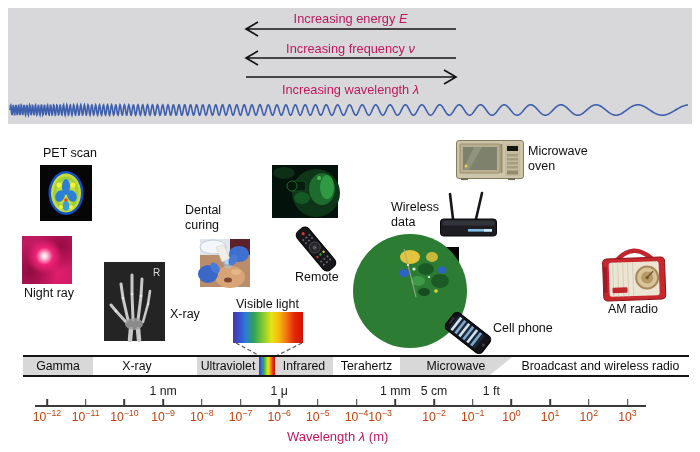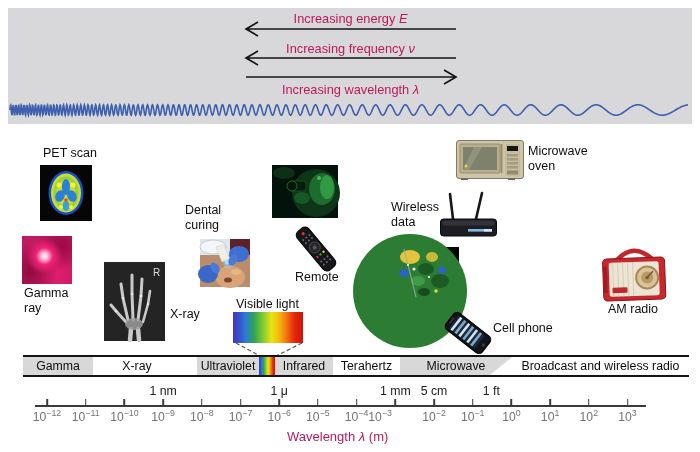--- a/index.html
+++ b/index.html
@@ -44,21 +44,21 @@
   .shaded{background:#d8d8d8;}
   #seg-gamma{left:0;width:70px;} #seg-xrayband{left:54px;width:120px;}
   #seg-uv{left:174px;width:62px;} #seg-visband{left:236px;width:16px;}
   #seg-ir{left:252px;width:58px;} #seg-thz{left:310px;width:67px;}
   #seg-mw{left:377px;width:112px;clip-path:polygon(0 0,100% 0,calc(100% - 22px) 100%,0 100%);}
   #seg-bc{left:489px;width:177px;}
   
   #axis-area{position:absolute;left:0;top:0;width:700px;height:452px;pointer-events:none;}
   .axis-line{position:absolute;left:35px;top:405px;width:611px;height:1.8px;background:#3a3a3a;}
   .tick{position:absolute;top:399px;width:1.6px;height:6.5px;background:#3a3a3a;transform:translateX(-50%);}
-  .pow{position:absolute;top:408px;font-size:12.2px;color:#737373;transform:translateX(-50%);white-space:nowrap;}
+  .pow{position:absolute;top:408px;font-size:12.2px;color:#c2410c;transform:translateX(-50%);white-space:nowrap;}
   .pow sup{font-size:8.8px;}
   .unit{position:absolute;top:384px;font-size:12.3px;color:#1a1a1a;transform:translateX(-50%);white-space:nowrap;}
   .axis-title{position:absolute;left:287px;top:429px;font-size:13px;color:#be185d;}
   .axis-title .it{font-style:italic;}
 </style>
 </head>
 <body>
 
 <div class="canvas">
 
@@ -76,21 +76,21 @@
     <svg id="wave-svg" width="682" height="24" viewBox="0 0 682 24">
       <path id="wave-path" fill="none" stroke="#3e5fae" stroke-width="1.6" d="M0 12L0.4 7.72L0.8 7.13L1.2 10.72L1.6 15.39L2.0 17.17L2.4 14.56L2.8 9.78L3.2 6.88L3.6 8.28L4.0 12.80L4.4 16.64L4.8 16.62L5.2 12.77L5.6 8.29L6.0 6.87L6.4 9.66L6.8 14.36L7.2 17.13L7.6 15.73L8.0 11.31L8.4 7.45L8.8 7.26L9.2 10.86L9.6 15.37L10.0 17.19L10.4 14.89L10.8 10.31L11.2 7.06L11.6 7.70L12.0 11.70L12.4 15.93L12.8 17.10L13.2 14.32L13.6 9.75L14.0 6.92L14.4 7.99L14.8 12.12L15.2 16.15L15.6 17.03L16.0 14.10L16.4 9.59L16.8 6.90L17.2 8.03L17.6 12.12L18.0 16.12L18.4 17.06L18.8 14.27L19.2 9.81L19.6 6.96L20.0 7.80L20.4 11.70L20.8 15.81L21.2 17.16L21.6 14.79L22.0 10.42L22.4 7.19L22.8 7.40L23.2 10.88L23.6 15.15L24.0 17.19L24.4 15.58L24.8 11.45L25.2 7.72L25.6 6.97L26.0 9.72L26.4 14.04L26.8 16.95L27.2 16.46L27.6 12.91L28.0 8.75L28.4 6.81L28.8 8.38L29.2 12.40L29.6 16.14L30.0 17.10L30.4 14.65L30.8 10.44L31.2 7.27L31.6 7.23L32.0 10.34L32.4 14.54L32.8 17.06L33.2 16.28L33.6 12.72L34.0 8.69L34.4 6.81L34.8 8.27L35.2 12.12L35.6 15.89L36.0 17.18L36.4 15.18L36.8 11.17L37.2 7.69L37.6 6.92L38.0 9.33L38.4 13.40L38.8 16.59L39.2 16.93L39.6 14.23L40.0 10.15L40.4 7.22L40.8 7.21L41.2 10.12L41.6 14.16L42.0 16.90L42.4 16.68L42.8 13.65L43.2 9.64L43.6 7.04L44.0 7.40L44.4 10.48L44.8 14.45L45.2 16.98L45.6 16.58L46.0 13.51L46.4 9.57L46.8 7.04L47.2 7.38L47.6 10.38L48.0 14.31L48.4 16.91L48.8 16.71L49.2 13.83L49.6 9.92L50.0 7.19L50.4 7.17L50.8 9.85L51.2 13.73L51.6 16.64L52.0 16.98L52.4 14.56L52.8 10.74L53.2 7.62L53.6 6.89L54.0 8.95L54.4 12.67L54.8 16.01L55.2 17.19L55.6 15.58L56.0 12.05L56.4 8.51L56.8 6.82L57.2 7.88L57.6 11.12L58.0 14.81L58.4 17.03L58.8 16.61L59.2 13.80L59.6 10.06L60.0 7.32L60.4 7.00L60.8 9.25L61.2 12.90L61.6 16.08L62.0 17.19L62.4 15.67L62.8 12.30L63.2 8.78L63.6 6.88L64.0 7.54L64.4 10.42L64.8 14.07L65.2 16.70L65.6 17.01L66.0 14.86L66.4 11.32L66.8 8.11L67.2 6.80L67.6 8.00L68.0 11.13L68.4 14.67L68.8 16.93L69.2 16.83L69.6 14.44L70.0 10.89L70.4 7.88L70.8 6.81L71.2 8.17L71.6 11.32L72.0 14.78L72.4 16.95L72.8 16.83L73.2 14.48L73.6 11.00L74.0 7.98L74.4 6.80L74.8 7.98L75.2 10.98L75.6 14.43L76.0 16.79L76.4 17.00L76.8 14.98L77.2 11.64L77.6 8.46L78.0 6.86L78.4 7.51L78.8 10.14L79.2 13.57L79.6 16.31L80.0 17.18L80.4 15.81L80.8 12.80L81.2 9.45L81.6 7.20L82.0 6.99L82.4 8.91L82.8 12.14L83.2 15.30L83.6 17.07L84.0 16.71L84.4 14.39L84.8 11.08L85.2 8.15L85.6 6.82L86.0 7.62L86.4 10.21L86.8 13.53L87.2 16.23L87.6 17.20L88.0 16.07L88.4 13.30L88.8 10.02L89.2 7.53L89.6 6.83L90.0 8.18L90.4 11.04L90.8 14.28L91.2 16.61L91.6 17.14L92.0 15.66L92.4 12.76L92.8 9.57L93.2 7.33L93.6 6.88L94.0 8.40L94.4 11.29L94.8 14.45L95.2 16.67L95.6 17.13L96.0 15.65L96.4 12.81L96.8 9.67L97.2 7.40L97.6 6.85L98.0 8.20L98.4 10.95L98.8 14.08L99.2 16.45L99.6 17.19L100.0 16.04L100.4 13.44L100.8 10.31L101.2 7.80L101.6 6.80L102.0 7.66L102.4 10.06L102.8 13.14L103.2 15.82L103.6 17.15L104.0 16.67L104.4 14.56L104.8 11.56L105.2 8.72L105.6 7.02L106.0 7.04L106.4 8.76L106.8 11.58L107.2 14.55L107.6 16.64L108.0 17.16L108.4 15.94L108.8 13.40L109.2 10.39L109.6 7.92L110.0 6.82L110.4 7.43L110.8 9.55L111.2 12.47L111.6 15.24L112.0 16.94L112.4 17.03L112.8 15.49L113.2 12.82L113.6 9.90L114.0 7.65L114.4 6.80L114.8 7.61L115.2 9.80L115.6 12.69L116.0 15.36L116.4 16.97L116.8 17.02L117.2 15.50L117.6 12.90L118.0 10.03L118.4 7.76L118.8 6.81L119.2 7.45L119.6 9.47L120.0 12.26L120.4 14.97L120.8 16.78L121.2 17.14L121.6 15.97L122.0 13.61L122.4 10.77L122.8 8.31L123.2 6.94L123.6 7.06L124.0 8.63L124.4 11.19L124.8 13.98L125.2 16.18L125.6 17.18L126.0 16.68L126.4 14.83L126.8 12.18L127.2 9.48L127.6 7.50L128.0 6.80L128.4 7.57L128.8 9.58L129.2 12.26L129.6 14.87L130.0 16.68L130.4 17.18L130.8 16.26L131.2 14.16L131.6 11.47L132.0 8.94L132.4 7.24L132.8 6.83L133.2 7.83L133.6 9.94L134.0 12.61L134.4 15.10L134.8 16.77L135.2 17.17L135.6 16.20L136.0 14.12L136.4 11.49L136.8 9.00L137.2 7.29L137.6 6.81L138.0 7.68L138.4 9.66L138.8 12.23L139.2 14.75L139.6 16.55L140.0 17.20L140.4 16.53L140.8 14.71L141.2 12.22L141.6 9.67L142.0 7.71L142.4 6.82L142.8 7.22L143.2 8.80L143.6 11.16L144.0 13.72L144.4 15.86L144.8 17.06L145.2 17.02L145.6 15.77L146.0 13.61L146.4 11.07L146.8 8.76L147.2 7.22L147.6 6.82L148.0 7.65L148.4 9.50L148.8 11.94L149.2 14.39L149.6 16.27L150.0 17.16L150.4 16.86L150.8 15.43L151.2 13.21L151.6 10.73L152.0 8.53L152.4 7.13L152.8 6.84L153.2 7.71L153.6 9.55L154.0 11.93L154.4 14.33L154.8 16.20L155.2 17.14L155.6 16.94L156.0 15.65L156.4 13.56L156.8 11.14L157.2 8.90L157.6 7.35L158.0 6.80L158.4 7.37L158.8 8.94L159.2 11.16L159.6 13.56L160.0 15.62L160.4 16.91L160.8 17.16L161.2 16.33L161.6 14.59L162.0 12.31L162.4 9.98L162.8 8.06L163.2 6.97L163.6 6.91L164.0 7.89L164.4 9.71L164.8 12.00L165.2 14.28L165.6 16.10L166.0 17.08L166.4 17.05L166.8 16.01L167.2 14.17L167.6 11.90L168.0 9.66L168.4 7.88L168.8 6.91L169.2 6.94L169.6 7.96L170.0 9.76L170.4 11.99L170.8 14.22L171.2 16.02L171.6 17.04L172.0 17.10L172.4 16.20L172.8 14.49L173.2 12.33L173.6 10.10L174.0 8.23L174.4 7.07L174.8 6.83L175.2 7.55L175.6 9.09L176.0 11.16L176.4 13.38L176.8 15.35L177.2 16.70L177.6 17.20L178.0 16.76L178.4 15.46L178.8 13.54L179.2 11.35L179.6 9.28L180.0 7.70L180.4 6.88L180.8 6.96L181.2 7.93L181.6 9.61L182.0 11.70L182.4 13.84L182.8 15.66L183.2 16.84L183.6 17.19L184.0 16.65L184.4 15.32L184.8 13.43L185.2 11.29L185.6 9.28L186.0 7.73L186.4 6.90L186.8 6.92L187.2 7.79L187.6 9.35L188.0 11.35L188.4 13.45L188.8 15.31L189.2 16.63L189.6 17.19L190.0 16.91L190.4 15.83L190.8 14.15L191.2 12.12L191.6 10.07L192.0 8.34L192.4 7.19L192.8 6.80L193.2 7.23L193.6 8.41L194.0 10.15L194.4 12.18L194.8 14.17L195.2 15.83L195.6 16.89L196.0 17.19L196.4 16.71L196.8 15.50L197.2 13.77L197.6 11.77L198.0 9.81L198.4 8.18L198.8 7.13L199.2 6.80L199.6 7.25L200.0 8.40L200.4 10.09L200.8 12.04L201.2 13.99L201.6 15.65L202.0 16.77L202.4 17.20L202.8 16.87L203.2 15.85L203.6 14.27L204.0 12.38L204.4 10.43L204.8 8.71L205.2 7.45L205.6 6.84L206.0 6.96L206.4 7.78L206.8 9.18L207.2 10.98L207.6 12.91L208.0 14.72L208.4 16.14L208.8 17.00L209.2 17.18L209.6 16.65L210.0 15.49L210.4 13.87L210.8 11.99L211.2 10.12L211.6 8.51L212.0 7.36L212.4 6.83L212.8 6.98L213.2 7.79L213.6 9.15L214.0 10.88L214.4 12.76L214.8 14.53L215.2 15.97L215.6 16.90L216.0 17.20L216.4 16.83L216.8 15.85L217.2 14.39L217.6 12.62L218.0 10.78L218.4 9.10L218.8 7.78L219.2 6.99L219.6 6.82L220.0 7.29L220.4 8.34L220.8 9.84L221.2 11.60L221.6 13.41L222.0 15.04L222.4 16.30L222.8 17.04L223.2 17.17L223.6 16.69L224.0 15.64L224.4 14.17L224.8 12.44L225.2 10.66L225.6 9.04L226.0 7.77L226.4 7.00L226.8 6.81L227.2 7.22L227.6 8.18L228.0 9.58L228.4 11.25L228.8 13.01L229.2 14.65L229.6 15.98L230.0 16.86L230.4 17.20L230.8 16.95L231.2 16.15L231.6 14.89L232.0 13.31L232.4 11.59L232.8 9.91L233.2 8.47L233.6 7.42L234.0 6.87L234.4 6.87L234.8 7.43L235.2 8.48L235.6 9.91L236.0 11.56L236.4 13.25L236.8 14.80L237.2 16.06L237.6 16.89L238.0 17.20L238.4 16.97L238.8 16.22L239.2 15.03L239.6 13.53L240.0 11.88L240.4 10.24L240.8 8.79L241.2 7.66L241.6 6.98L242.0 6.81L242.4 7.16L242.8 8.00L243.2 9.24L243.6 10.75L244.0 12.38L244.4 13.97L244.8 15.37L245.2 16.43L245.6 17.05L246.0 17.18L246.4 16.81L246.8 15.97L247.2 14.75L247.6 13.27L248.0 11.66L248.4 10.10L248.8 8.71L249.2 7.64L249.6 6.99L250.0 6.80L250.4 7.11L250.8 7.87L251.2 9.02L251.6 10.44L252.0 12.00L252.4 13.56L252.8 14.97L253.2 16.11L253.6 16.87L254.0 17.19L254.4 17.04L254.8 16.44L255.2 15.43L255.6 14.12L256.0 12.63L256.4 11.08L256.8 9.62L257.2 8.36L257.6 7.43L258.0 6.91L258.4 6.82L258.8 7.19L259.2 7.97L259.6 9.10L260.0 10.48L260.4 11.98L260.8 13.49L261.2 14.86L261.6 15.99L262.0 16.78L262.4 17.17L262.8 17.12L263.2 16.65L263.6 15.79L264.0 14.61L264.4 13.23L264.8 11.74L265.2 10.28L265.6 8.96L266.0 7.90L266.4 7.16L266.8 6.82L267.2 6.90L267.6 7.38L268.0 8.24L268.4 9.39L268.8 10.75L269.2 12.20L269.6 13.64L270.0 14.94L270.4 16.01L270.8 16.77L271.2 17.16L271.6 17.14L272.0 16.73L272.4 15.96L272.8 14.88L273.2 13.59L273.6 12.18L274.0 10.76L274.4 9.43L274.8 8.30L275.2 7.45L275.6 6.94L276.0 6.80L276.4 7.06L276.8 7.67L277.2 8.60L277.6 9.78L278.0 11.12L278.4 12.52L278.8 13.88L279.2 15.11L279.6 16.10L280.0 16.80L280.4 17.16L280.8 17.15L281.2 16.77L281.6 16.06L282.0 15.06L282.4 13.85L282.8 12.51L283.2 11.14L283.6 9.83L284.0 8.68L284.4 7.75L284.8 7.12L285.2 6.82L285.6 6.88L286.0 7.28L286.4 8.00L286.8 8.99L287.2 10.18L287.6 11.49L288.0 12.83L288.4 14.11L288.8 15.26L289.2 16.18L289.6 16.83L290.0 17.16L290.4 17.15L290.8 16.81L291.2 16.16L291.6 15.24L292.0 14.12L292.4 12.86L292.8 11.55L293.2 10.27L293.6 9.10L294.0 8.12L294.4 7.38L294.8 6.93L295.2 6.80L295.6 7.00L296.0 7.50L296.4 8.28L296.8 9.29L297.2 10.46L297.6 11.72L298.0 13.00L298.4 14.22L298.8 15.30L299.2 16.18L299.6 16.80L300.0 17.14L300.4 17.18L300.8 16.90L301.2 16.34L301.6 15.52L302.0 14.50L302.4 13.33L302.8 12.09L303.2 10.84L303.6 9.67L304.0 8.63L304.4 7.78L304.8 7.18L305.2 6.86L305.6 6.82L306.0 7.08L306.4 7.62L306.8 8.40L307.2 9.38L307.6 10.51L308.0 11.71L308.4 12.93L308.8 14.10L309.2 15.15L309.6 16.02L310.0 16.68L310.4 17.08L310.8 17.20L311.2 17.04L311.6 16.61L312.0 15.94L312.4 15.05L312.8 14.01L313.2 12.86L313.6 11.67L314.0 10.50L314.4 9.40L314.8 8.45L315.2 7.68L315.6 7.14L316.0 6.85L316.4 6.82L316.8 7.06L317.2 7.55L317.6 8.27L318.0 9.18L318.4 10.22L318.8 11.36L319.2 12.52L319.6 13.65L320.0 14.71L320.4 15.62L320.8 16.36L321.2 16.87L321.6 17.15L322.0 17.18L322.4 16.95L322.8 16.49L323.2 15.81L323.6 14.94L324.0 13.94L324.4 12.84L324.8 11.71L325.2 10.59L325.6 9.54L326.0 8.61L326.4 7.84L326.8 7.27L327.2 6.92L327.6 6.80L328.0 6.92L328.4 7.28L328.8 7.86L329.2 8.62L329.6 9.54L330.0 10.56L330.4 11.65L330.8 12.76L331.2 13.82L331.6 14.81L332.0 15.66L332.4 16.35L332.8 16.85L333.2 17.14L333.6 17.19L334.0 17.02L334.4 16.63L334.8 16.04L335.2 15.28L335.6 14.37L336.0 13.37L336.4 12.31L336.8 11.23L337.2 10.19L337.6 9.23L338.0 8.39L338.4 7.70L338.8 7.20L339.2 6.89L339.6 6.80L340.0 6.92L340.4 7.26L340.8 7.79L341.2 8.49L341.6 9.33L342.0 10.28L342.4 11.30L342.8 12.34L343.2 13.37L343.6 14.34L344.0 15.22L344.4 15.96L344.8 16.55L345.2 16.96L345.6 17.17L346.0 17.18L346.4 16.98L346.8 16.59L347.2 16.03L347.6 15.31L348.0 14.46L348.4 13.52L348.8 12.52L349.2 11.51L349.6 10.51L350.0 9.57L350.4 8.73L350.8 8.01L351.2 7.45L351.6 7.05L352.0 6.84L352.4 6.81L352.8 6.99L353.2 7.34L353.6 7.87L354.0 8.54L354.4 9.34L354.8 10.23L355.2 11.19L355.6 12.17L356.0 13.15L356.4 14.08L356.8 14.94L357.2 15.69L357.6 16.31L358.0 16.78L358.4 17.08L358.8 17.20L359.2 17.14L359.6 16.90L360.0 16.49L360.4 15.93L360.8 15.23L361.2 14.43L361.6 13.54L362.0 12.61L362.4 11.65L362.8 10.71L363.2 9.81L363.6 8.99L364.0 8.27L364.4 7.68L364.8 7.22L365.2 6.93L365.6 6.80L366.0 6.85L366.4 7.06L366.8 7.43L367.2 7.95L367.6 8.60L368.0 9.36L368.4 10.20L368.8 11.09L369.2 12.01L369.6 12.93L370.0 13.82L370.4 14.66L370.8 15.40L371.2 16.04L371.6 16.55L372.0 16.92L372.4 17.14L372.8 17.20L373.2 17.10L373.6 16.84L374.0 16.44L374.4 15.90L374.8 15.25L375.2 14.50L375.6 13.68L376.0 12.81L376.4 11.91L376.8 11.02L377.2 10.16L377.6 9.36L378.0 8.63L378.4 8.01L378.8 7.50L379.2 7.12L379.6 6.89L380.0 6.80L380.4 6.86L380.8 7.07L381.2 7.42L381.6 7.90L382.0 8.49L382.4 9.18L382.8 9.95L383.2 10.77L383.6 11.63L384.0 12.50L384.4 13.35L384.8 14.16L385.2 14.91L385.6 15.58L386.0 16.15L386.4 16.61L386.8 16.94L387.2 17.14L387.6 17.20L388.0 17.12L388.4 16.91L388.8 16.56L389.2 16.09L389.6 15.52L390.0 14.86L390.4 14.12L390.8 13.33L391.2 12.50L391.6 11.67L392.0 10.84L392.4 10.05L392.8 9.30L393.2 8.63L393.6 8.04L394.0 7.56L394.4 7.19L394.8 6.94L395.2 6.81L395.6 6.82L396.0 6.95L396.4 7.21L396.8 7.59L397.2 8.08L397.6 8.66L398.0 9.32L398.4 10.05L398.8 10.82L399.2 11.61L399.6 12.42L400.0 13.22L400.4 13.98L400.8 14.70L401.2 15.35L401.6 15.92L402.0 16.39L402.4 16.77L402.8 17.03L403.2 17.17L403.6 17.19L404.0 17.10L404.4 16.88L404.8 16.56L405.2 16.13L405.6 15.61L406.0 15.00L406.4 14.33L406.8 13.61L407.2 12.85L407.6 12.08L408.0 11.31L408.4 10.55L408.8 9.82L409.2 9.15L409.6 8.54L410.0 8.00L410.4 7.56L410.8 7.21L411.2 6.96L411.6 6.83L412.0 6.80L412.4 6.89L412.8 7.09L413.2 7.39L413.6 7.78L414.0 8.27L414.4 8.83L414.8 9.46L415.2 10.14L415.6 10.86L416.0 11.60L416.4 12.34L416.8 13.08L417.2 13.80L417.6 14.47L418.0 15.10L418.4 15.66L418.8 16.15L419.2 16.55L419.6 16.86L420.0 17.07L420.4 17.18L420.8 17.19L421.2 17.10L421.6 16.90L422.0 16.61L422.4 16.23L422.8 15.77L423.2 15.24L423.6 14.64L424.0 14.00L424.4 13.31L424.8 12.61L425.2 11.89L425.6 11.18L426.0 10.48L426.4 9.82L426.8 9.19L427.2 8.62L427.6 8.11L428.0 7.68L428.4 7.33L428.8 7.06L429.2 6.89L429.6 6.81L430.0 6.82L430.4 6.93L430.8 7.13L431.2 7.41L431.6 7.78L432.0 8.22L432.4 8.73L432.8 9.30L433.2 9.92L433.6 10.56L434.0 11.24L434.4 11.92L434.8 12.61L435.2 13.28L435.6 13.93L436.0 14.55L436.4 15.12L436.8 15.64L437.2 16.09L437.6 16.47L438.0 16.78L438.4 17.00L438.8 17.14L439.2 17.20L439.6 17.17L440.0 17.05L440.4 16.85L440.8 16.57L441.2 16.21L441.6 15.78L442.0 15.30L442.4 14.76L442.8 14.18L443.2 13.56L443.6 12.92L444.0 12.27L444.4 11.61L444.8 10.96L445.2 10.33L445.6 9.73L446.0 9.16L446.4 8.64L446.8 8.17L447.2 7.76L447.6 7.42L448.0 7.15L448.4 6.95L448.8 6.84L449.2 6.80L449.6 6.84L450.0 6.96L450.4 7.16L450.8 7.43L451.2 7.76L451.6 8.16L452.0 8.62L452.4 9.12L452.8 9.67L453.2 10.25L453.6 10.85L454.0 11.47L454.4 12.10L454.8 12.73L455.2 13.34L455.6 13.93L456.0 14.49L456.4 15.02L456.8 15.50L457.2 15.94L457.6 16.31L458.0 16.63L458.4 16.87L458.8 17.05L459.2 17.16L459.6 17.20L460.0 17.16L460.4 17.06L460.8 16.88L461.2 16.64L461.6 16.34L462.0 15.97L462.4 15.56L462.8 15.09L463.2 14.59L463.6 14.05L464.0 13.48L464.4 12.90L464.8 12.31L465.2 11.71L465.6 11.12L466.0 10.54L466.4 9.98L466.8 9.44L467.2 8.95L467.6 8.49L468.0 8.08L468.4 7.72L468.8 7.41L469.2 7.16L469.6 6.98L470.0 6.86L470.4 6.80L470.8 6.81L471.2 6.89L471.6 7.03L472.0 7.23L472.4 7.48L472.8 7.80L473.2 8.16L473.6 8.57L474.0 9.02L474.4 9.51L474.8 10.03L475.2 10.57L475.6 11.12L476.0 11.69L476.4 12.25L476.8 12.82L477.2 13.37L477.6 13.90L478.0 14.42L478.4 14.90L478.8 15.35L479.2 15.76L479.6 16.12L480.0 16.44L480.4 16.70L480.8 16.91L481.2 17.07L481.6 17.16L482.0 17.20L482.4 17.18L482.8 17.10L483.2 16.96L483.6 16.77L484.0 16.53L484.4 16.23L484.8 15.89L485.2 15.51L485.6 15.09L486.0 14.64L486.4 14.16L486.8 13.65L487.2 13.13L487.6 12.60L488.0 12.06L488.4 11.53L488.8 11.00L489.2 10.48L489.6 9.97L490.0 9.49L490.4 9.04L490.8 8.62L491.2 8.24L491.6 7.89L492.0 7.59L492.4 7.33L492.8 7.12L493.2 6.97L493.6 6.86L494.0 6.81L494.4 6.81L494.8 6.86L495.2 6.96L495.6 7.11L496.0 7.31L496.4 7.56L496.8 7.85L497.2 8.18L497.6 8.55L498.0 8.95L498.4 9.38L498.8 9.84L499.2 10.31L499.6 10.80L500.0 11.30L500.4 11.81L500.8 12.32L501.2 12.82L501.6 13.32L502.0 13.80L502.4 14.26L502.8 14.70L503.2 15.12L503.6 15.51L504.0 15.86L504.4 16.17L504.8 16.45L505.2 16.69L505.6 16.88L506.0 17.03L506.4 17.13L506.8 17.19L507.2 17.20L507.6 17.16L508.0 17.08L508.4 16.95L508.8 16.78L509.2 16.56L509.6 16.31L510.0 16.02L510.4 15.69L510.8 15.34L511.2 14.95L511.6 14.54L512.0 14.11L512.4 13.66L512.8 13.20L513.2 12.73L513.6 12.25L514.0 11.77L514.4 11.30L514.8 10.83L515.2 10.37L515.6 9.93L516.0 9.50L516.4 9.10L516.8 8.72L517.2 8.37L517.6 8.05L518.0 7.76L518.4 7.51L518.8 7.29L519.2 7.11L519.6 6.97L520.0 6.87L520.4 6.82L520.8 6.80L521.2 6.83L521.6 6.89L522.0 7.00L522.4 7.14L522.8 7.32L523.2 7.54L523.6 7.80L524.0 8.08L524.4 8.39L524.8 8.73L525.2 9.10L525.6 9.49L526.0 9.89L526.4 10.31L526.8 10.74L527.2 11.19L527.6 11.63L528.0 12.08L528.4 12.53L528.8 12.97L529.2 13.40L529.6 13.82L530.0 14.23L530.4 14.62L530.8 15.00L531.2 15.35L531.6 15.67L532.0 15.97L532.4 16.24L532.8 16.48L533.2 16.68L533.6 16.86L534.0 17.00L534.4 17.10L534.8 17.17L535.2 17.20L535.6 17.19L536.0 17.15L536.4 17.08L536.8 16.97L537.2 16.82L537.6 16.64L538.0 16.44L538.4 16.20L538.8 15.93L539.2 15.64L539.6 15.33L540.0 14.99L540.4 14.63L540.8 14.26L541.2 13.87L541.6 13.47L542.0 13.07L542.4 12.65L542.8 12.24L543.2 11.82L543.6 11.40L544.0 10.99L544.4 10.59L544.8 10.19L545.2 9.81L545.6 9.44L546.0 9.09L546.4 8.76L546.8 8.45L547.2 8.16L547.6 7.89L548.0 7.66L548.4 7.45L548.8 7.26L549.2 7.11L549.6 6.99L550.0 6.89L550.4 6.83L550.8 6.80L551.2 6.80L551.6 6.84L552.0 6.90L552.4 6.99L552.8 7.12L553.2 7.27L553.6 7.45L554.0 7.65L554.4 7.88L554.8 8.14L555.2 8.41L555.6 8.71L556.0 9.02L556.4 9.35L556.8 9.70L557.2 10.06L557.6 10.43L558.0 10.80L558.4 11.18L558.8 11.57L559.2 11.96L559.6 12.35L560.0 12.73L560.4 13.11L560.8 13.49L561.2 13.85L561.6 14.20L562.0 14.54L562.4 14.87L562.8 15.18L563.2 15.48L563.6 15.75L564.0 16.00L564.4 16.23L564.8 16.44L565.2 16.63L565.6 16.79L566.0 16.92L566.4 17.03L566.8 17.11L567.2 17.17L567.6 17.20L568.0 17.20L568.4 17.17L568.8 17.12L569.2 17.04L569.6 16.94L570.0 16.81L570.4 16.66L570.8 16.49L571.2 16.29L571.6 16.07L572.0 15.83L572.4 15.58L572.8 15.30L573.2 15.01L573.6 14.71L574.0 14.39L574.4 14.07L574.8 13.73L575.2 13.39L575.6 13.04L576.0 12.68L576.4 12.32L576.8 11.97L577.2 11.61L577.6 11.25L578.0 10.90L578.4 10.56L578.8 10.22L579.2 9.89L579.6 9.57L580.0 9.27L580.4 8.97L580.8 8.69L581.2 8.43L581.6 8.18L582.0 7.95L582.4 7.74L582.8 7.55L583.2 7.38L583.6 7.23L584.0 7.11L584.4 7.00L584.8 6.92L585.2 6.85L585.6 6.82L586.0 6.80L586.4 6.81L586.8 6.84L587.2 6.89L587.6 6.96L588.0 7.06L588.4 7.17L588.8 7.31L589.2 7.47L589.6 7.64L590.0 7.83L590.4 8.04L590.8 8.27L591.2 8.51L591.6 8.77L592.0 9.04L592.4 9.32L592.8 9.61L593.2 9.91L593.6 10.21L594.0 10.53L594.4 10.85L594.8 11.17L595.2 11.50L595.6 11.83L596.0 12.16L596.4 12.48L596.8 12.81L597.2 13.13L597.6 13.44L598.0 13.75L598.4 14.06L598.8 14.35L599.2 14.63L599.6 14.91L600.0 15.17L600.4 15.42L600.8 15.65L601.2 15.87L601.6 16.08L602.0 16.27L602.4 16.44L602.8 16.60L603.2 16.74L603.6 16.86L604.0 16.96L604.4 17.05L604.8 17.12L605.2 17.16L605.6 17.19L606.0 17.20L606.4 17.19L606.8 17.16L607.2 17.12L607.6 17.05L608.0 16.97L608.4 16.87L608.8 16.75L609.2 16.61L609.6 16.46L610.0 16.30L610.4 16.12L610.8 15.92L611.2 15.72L611.6 15.50L612.0 15.26L612.4 15.02L612.8 14.77L613.2 14.51L613.6 14.24L614.0 13.96L614.4 13.68L614.8 13.39L615.2 13.10L615.6 12.80L616.0 12.51L616.4 12.21L616.8 11.91L617.2 11.61L617.6 11.32L618.0 11.02L618.4 10.73L618.8 10.45L619.2 10.17L619.6 9.90L620.0 9.63L620.4 9.37L620.8 9.13L621.2 8.89L621.6 8.66L622.0 8.44L622.4 8.23L622.8 8.04L623.2 7.86L623.6 7.69L624.0 7.53L624.4 7.39L624.8 7.27L625.2 7.16L625.6 7.06L626.0 6.98L626.4 6.91L626.8 6.86L627.2 6.82L627.6 6.80L628.0 6.80L628.4 6.81L628.8 6.84L629.2 6.88L629.6 6.94L630.0 7.01L630.4 7.09L630.8 7.19L631.2 7.31L631.6 7.43L632.0 7.57L632.4 7.72L632.8 7.89L633.2 8.06L633.6 8.25L634.0 8.44L634.4 8.65L634.8 8.87L635.2 9.09L635.6 9.32L636.0 9.56L636.4 9.80L636.8 10.05L637.2 10.31L637.6 10.56L638.0 10.83L638.4 11.09L638.8 11.36L639.2 11.63L639.6 11.89L640.0 12.16L640.4 12.43L640.8 12.70L641.2 12.96L641.6 13.22L642.0 13.48L642.4 13.73L642.8 13.98L643.2 14.22L643.6 14.46L644.0 14.68L644.4 14.91L644.8 15.12L645.2 15.33L645.6 15.52L646.0 15.71L646.4 15.89L646.8 16.06L647.2 16.21L647.6 16.36L648.0 16.50L648.4 16.62L648.8 16.73L649.2 16.83L649.6 16.92L650.0 17.00L650.4 17.06L650.8 17.12L651.2 17.15L651.6 17.18L652.0 17.20L652.4 17.20L652.8 17.19L653.2 17.17L653.6 17.13L654.0 17.09L654.4 17.03L654.8 16.96L655.2 16.88L655.6 16.79L656.0 16.68L656.4 16.57L656.8 16.45L657.2 16.31L657.6 16.17L658.0 16.02L658.4 15.86L658.8 15.69L659.2 15.51L659.6 15.32L660.0 15.13L660.4 14.93L660.8 14.73L661.2 14.52L661.6 14.30L662.0 14.08L662.4 13.86L662.8 13.63L663.2 13.40L663.6 13.17L664.0 12.93L664.4 12.69L664.8 12.46L665.2 12.22L665.6 11.98L666.0 11.74L666.4 11.50L666.8 11.27L667.2 11.03L667.6 10.80L668.0 10.57L668.4 10.35L668.8 10.13L669.2 9.91L669.6 9.70L670.0 9.49L670.4 9.29L670.8 9.09L671.2 8.90L671.6 8.72L672.0 8.54L672.4 8.37L672.8 8.21L673.2 8.06L673.6 7.91L674.0 7.77L674.4 7.64L674.8 7.52L675.2 7.41L675.6 7.31L676.0 7.21L676.4 7.13L676.8 7.06L677.2 6.99L677.6 6.93L678.0 6.89"></path>
     </svg>
   </div>
 
   <div class="lbl" id="lbl-pet">PET scan</div>
   <div class="lbl" id="lbl-night">Night vision</div>
   <div class="lbl" id="lbl-mwo">Microwave oven</div>
   <div class="lbl" id="lbl-dental">Dental curing</div>
   <div class="lbl" id="lbl-wireless">Wireless data</div>
-  <div class="lbl" id="lbl-cosmic">Gamma ray</div>
+  <div class="lbl" id="lbl-cosmic">Night ray</div>
   <div class="lbl" id="lbl-xray">X-ray</div>
   <div class="lbl" id="lbl-remote">Remote</div>
   <div class="lbl" id="lbl-vis">Visible light</div>
   <div class="lbl" id="lbl-radar">Radar</div>
   <div class="lbl" id="lbl-cell">Cell phone</div>
   <div class="lbl" id="lbl-am">AM radio</div>
 
   <div class="img" id="img-pet">
     <svg width="52" height="56" viewBox="0 0 52 56">
       <rect width="52" height="56" fill="#060606"></rect>

